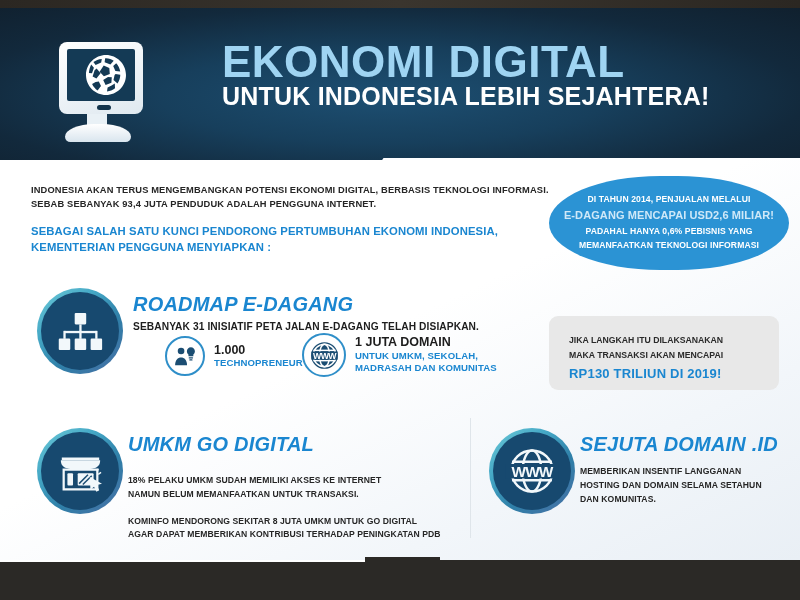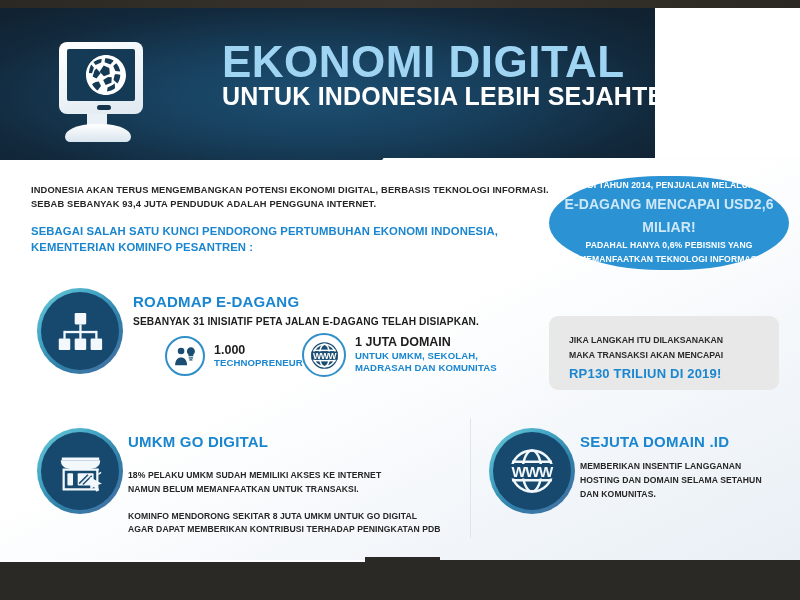--- a/index.html
+++ b/index.html
@@ -10,21 +10,21 @@
     overflow:hidden;
     position:relative;
   }
   #page { position:relative; width:800px; height:600px; overflow:hidden; background:#ffffff; }
 
   
   .top-strip{ position:absolute; left:0; top:0; width:800px; height:8px;
     background:linear-gradient(90deg,#2b2722 0%,#3a352e 50%,#2b2722 100%); }
 
   
-  .header{ position:absolute; left:0; top:8px; width:655px; height:152px;
+  .header{ position:absolute; left:0; top:8px; width:800px; height:152px;
     background:radial-gradient(ellipse at 48% 58%, #1d4f72 0%, #173f5c 38%, #12293c 72%, #10202e 100%);
     overflow:hidden; }
   .header-clip{ position:absolute; left:0; top:8px; width:800px; height:162px; overflow:hidden; pointer-events:none; }
   
   .header-notch{ position:absolute; left:391px; top:150px; width:409px; height:20px;
     background:#fdfeff; border-top-left-radius:14px; }
   .header-notch-diag{ position:absolute; left:370px; top:150px; width:30px; height:20px;
     background:#fdfeff; transform:skewX(-34deg); transform-origin: bottom left; }
 
   .monitor{ position:absolute; left:47px; top:34px; width:100px; height:104px; }
@@ -50,31 +50,31 @@
 
   .intro{ position:absolute; left:31px; top:183px; width:520px; }
   .intro p{ font-size:9.3px; color:#262626; line-height:1.55; font-weight:600; letter-spacing:0.15px; }
   .intro .hl{ margin-top:11px; font-size:11.3px; color:#1a86d0; font-weight:bold; line-height:1.45; letter-spacing:0.1px; }
 
   
   .callout{ position:absolute; left:549px; top:176px; width:240px; height:94px;
     background:#2b93d4; border-radius:50%/54%;
     display:flex; align-items:center; justify-content:center; text-align:center; }
   .callout .c-txt{ font-size:8.6px; font-weight:bold; color:#ffffff; line-height:1.62; letter-spacing:0.1px; padding:0 12px;}
-  .callout .c-txt .lite{ color:#cfe8f8; font-size:14px; }
+  .callout .c-txt .lite{ color:#cfe8f8; font-size:11px; }
 
   
   .sec{ position:absolute; }
   .ring{ position:relative; border-radius:50%;
     background:linear-gradient(140deg,#6ecbd8 0%,#45a8c6 32%,#2f7fa8 62%,#4a6fa5 100%);
     padding:4px; }
   .ring-in{ width:100%; height:100%; border-radius:50%; background:#17496f;
     display:flex; align-items:center; justify-content:center; }
 
-  .sec-title{ font-size:15px; font-weight:bold; color:#1a86d0; letter-spacing:0.2px; line-height:1; }
+  .sec-title{ font-size:20px; font-weight:bold; color:#1a86d0; letter-spacing:0.2px; line-height:1;font-style:italic; }
   .sec-lead{ margin-top:7px; font-size:10.2px; font-weight:bold; color:#1d1d1d; letter-spacing:0.1px; }
   .sec-body{ font-size:8.6px; color:#262626; line-height:1.6; font-weight:600; letter-spacing:0.08px; }
 
   .mini-row{ position:absolute; display:flex; align-items:center; }
   .mini-ring{ width:40px; height:40px; border-radius:50%; border:2.2px solid #2f8fc9;
     background:#ffffff; display:flex; align-items:center; justify-content:center; }
   .mini-txt{ margin-left:9px; }
   .mini-num{ font-size:12.5px; font-weight:bold; color:#1d1d1d; line-height:1.15; }
   .mini-cap{ font-size:9.6px; font-weight:bold; color:#1a86d0; line-height:1.3; letter-spacing:0.1px; }
 
@@ -140,21 +140,21 @@
     <div class="header-notch"></div>
   </div>
 
   <div class="body-area"></div>
 
   <div class="intro">
     <p>INDONESIA AKAN TERUS MENGEMBANGKAN POTENSI EKONOMI DIGITAL, BERBASIS TEKNOLOGI INFORMASI.</p>
     <p>SEBAB SEBANYAK 93,4 JUTA PENDUDUK ADALAH PENGGUNA INTERNET.</p>
     <div class="hl">
       <div>SEBAGAI SALAH SATU KUNCI PENDORONG PERTUMBUHAN EKONOMI INDONESIA,</div>
-      <div>KEMENTERIAN KOMINFO PESANTREN :</div>
+      <div>KEMENTERIAN PENGGUNA MENYIAPKAN :</div>
     </div>
   </div>
 
   <div class="callout">
     <div class="c-txt">
       <div>DI TAHUN 2014, PENJUALAN MELALUI</div>
       <div class="lite">E-DAGANG MENCAPAI USD2,6 MILIAR!</div>
       <div>PADAHAL HANYA 0,6% PEBISNIS YANG</div>
       <div>MEMANFAATKAN TEKNOLOGI INFORMASI</div>
     </div>

